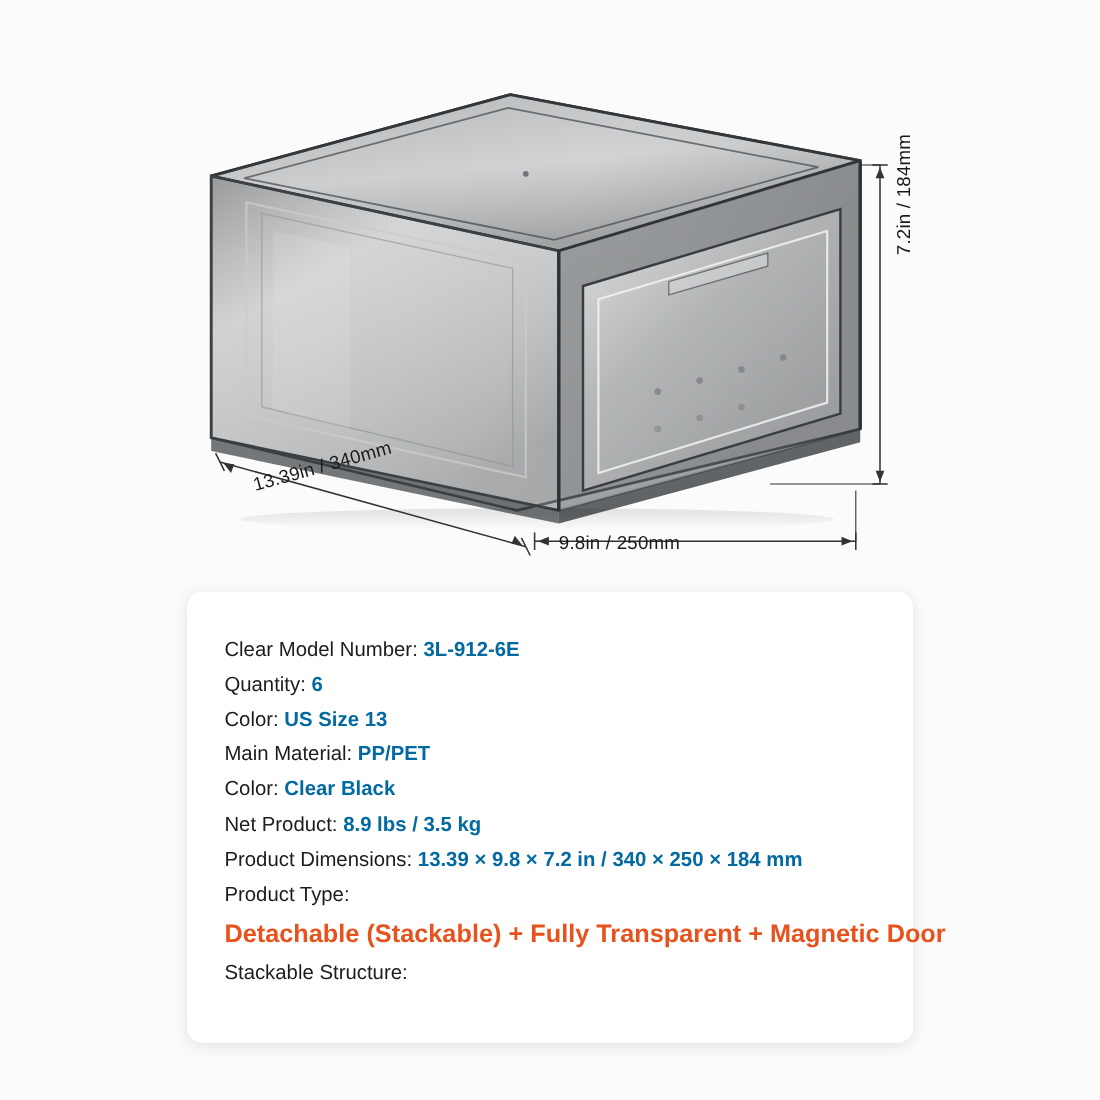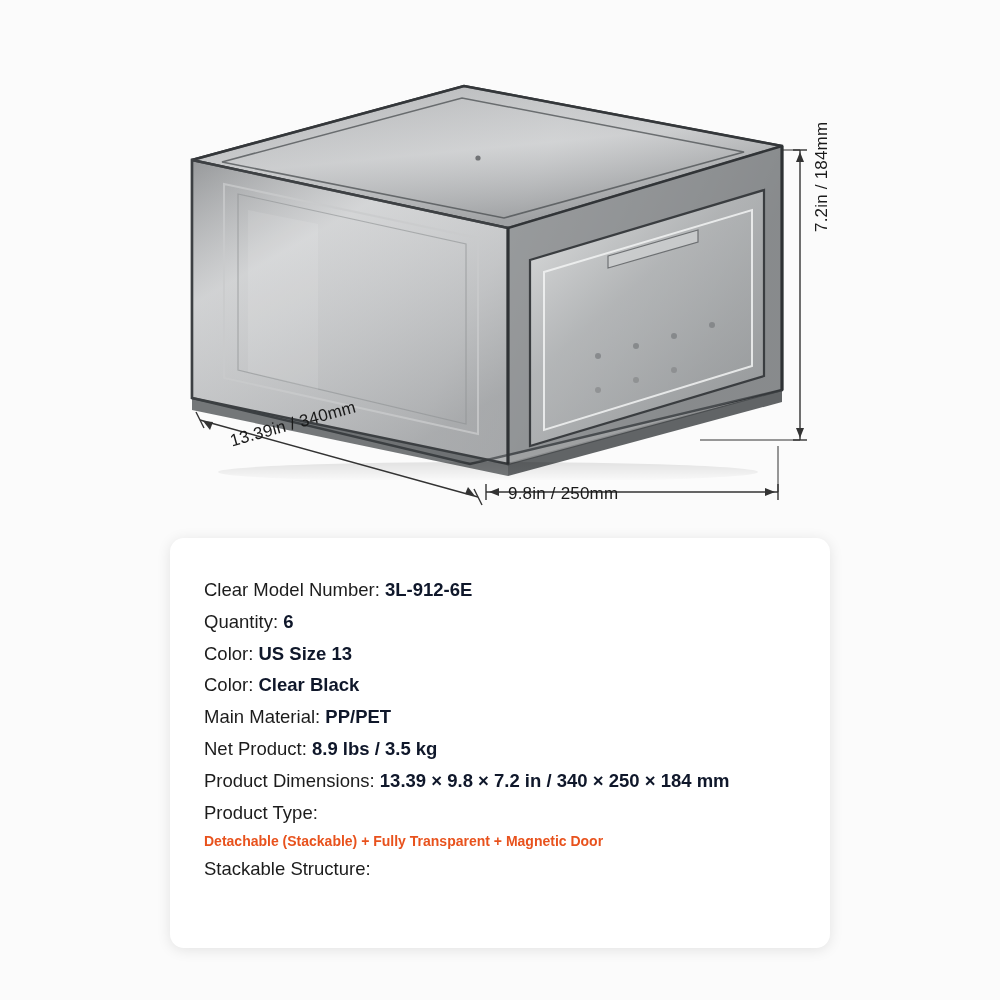--- a/index.html
+++ b/index.html
@@ -75,25 +75,25 @@
     padding: 36px 34px 0 34px;
     box-sizing: border-box;
   }
   .spec-row {
     font-size: 18.5px;
     color: #1c1c1c;
     line-height: 1.72;
     white-space: nowrap;
   }
   .spec-label { color: #1c1c1c; }
-  .spec-value { color: #0f172a; font-weight: bold; }
+  .spec-value { color: #0369a1; font-weight: bold; }
   .spec-value-block {
     color: #e8521d;
     font-weight: bold;
-    font-size: 14px;
+    font-size: 23px;
     line-height: 1.72;
     white-space: nowrap;
   }
 
   
   .page-edge {
     position: absolute;
     inset: 0;
     pointer-events: none;
     background: #fbfbfb;
@@ -218,30 +218,30 @@
     <span class="spec-label">Quantity:</span>
     <span class="spec-value">6</span>
   </div>
 
   <div class="spec-row">
     <span class="spec-label">Color:</span>
     <span class="spec-value">US Size 13</span>
   </div>
 
   <div class="spec-row">
+    <span class="spec-label">Main Material:</span>
+    <span class="spec-value">PP/PET</span>
+  </div>
+
+  <div class="spec-row">
     <span class="spec-label">Color:</span>
     <span class="spec-value">Clear Black</span>
   </div>
 
   <div class="spec-row">
-    <span class="spec-label">Main Material:</span>
-    <span class="spec-value">PP/PET</span>
-  </div>
-
-  <div class="spec-row">
     <span class="spec-label">Net Product:</span>
     <span class="spec-value">8.9 lbs / 3.5 kg</span>
   </div>
 
   <div class="spec-row">
     <span class="spec-label">Product Dimensions:</span>
     <span class="spec-value">13.39 × 9.8 × 7.2 in / 340 × 250 × 184 mm</span>
   </div>
 
   <div class="spec-row">

